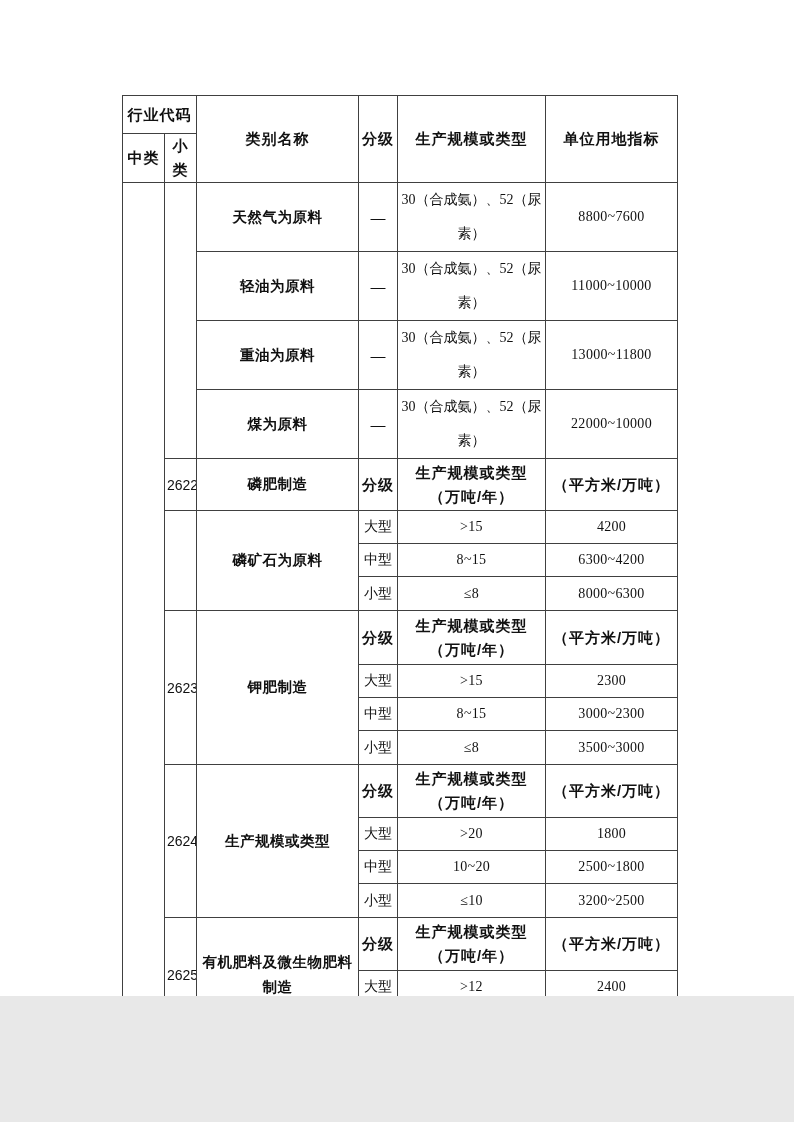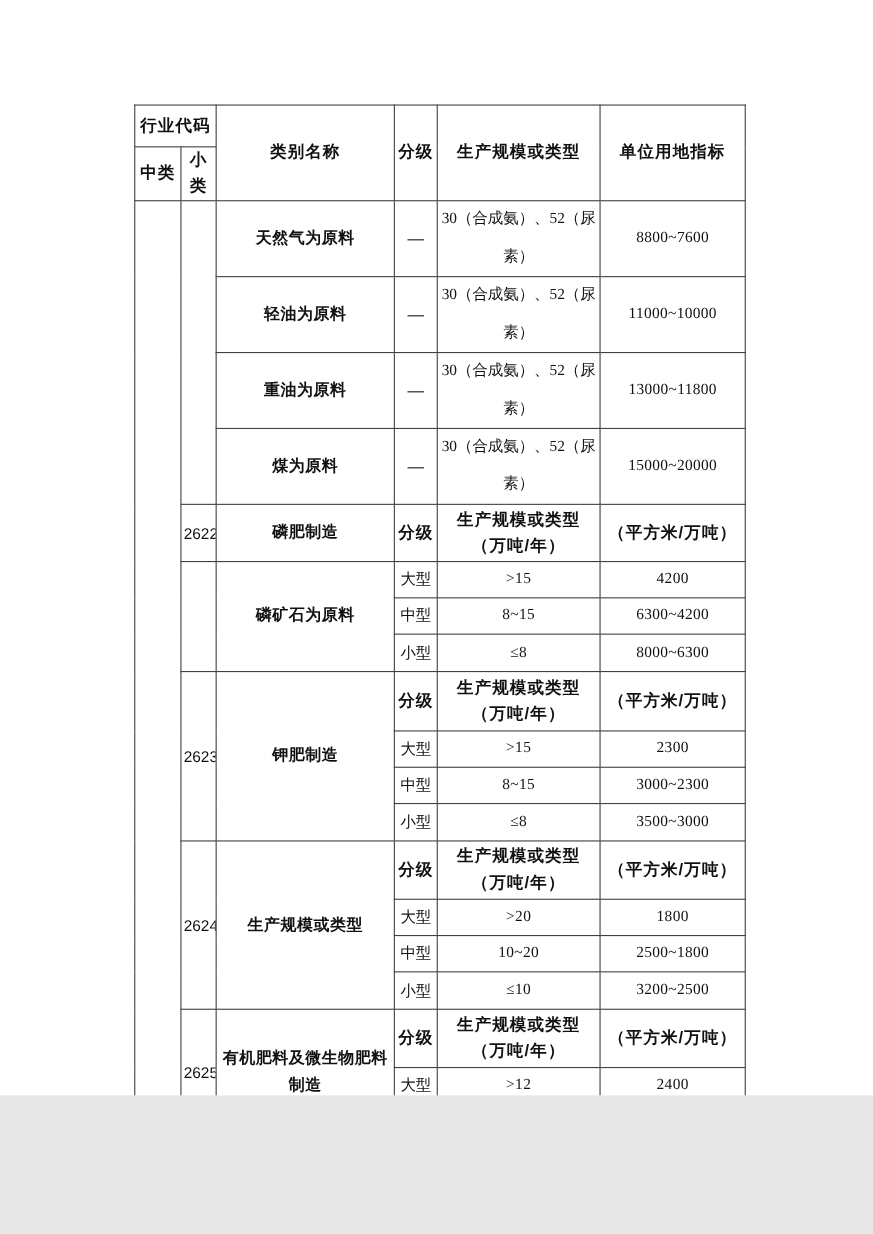--- a/index.html
+++ b/index.html
@@ -129,21 +129,21 @@
       <tr style="height:62px">
         <td class="name">重油为原料</td>
         <td class="dash">—</td>
         <td class="scale-text">30（合成氨）、52（尿素）</td>
         <td class="num">13000~11800</td>
       </tr>
       <tr style="height:63px">
         <td class="name">煤为原料</td>
         <td class="dash">—</td>
         <td class="scale-text">30（合成氨）、52（尿素）</td>
-        <td class="num">15000~20000</td>
+        <td class="num">22000~10000</td>
       </tr>
 
       <tr style="height:52px">
         <td class="code">2622</td>
         <td class="name">磷肥制造</td>
         <td class="hdr">分级</td>
         <td class="hdr">
           <div>生产规模或类型</div>
           <div>（万吨/年）</div>
         </td>

